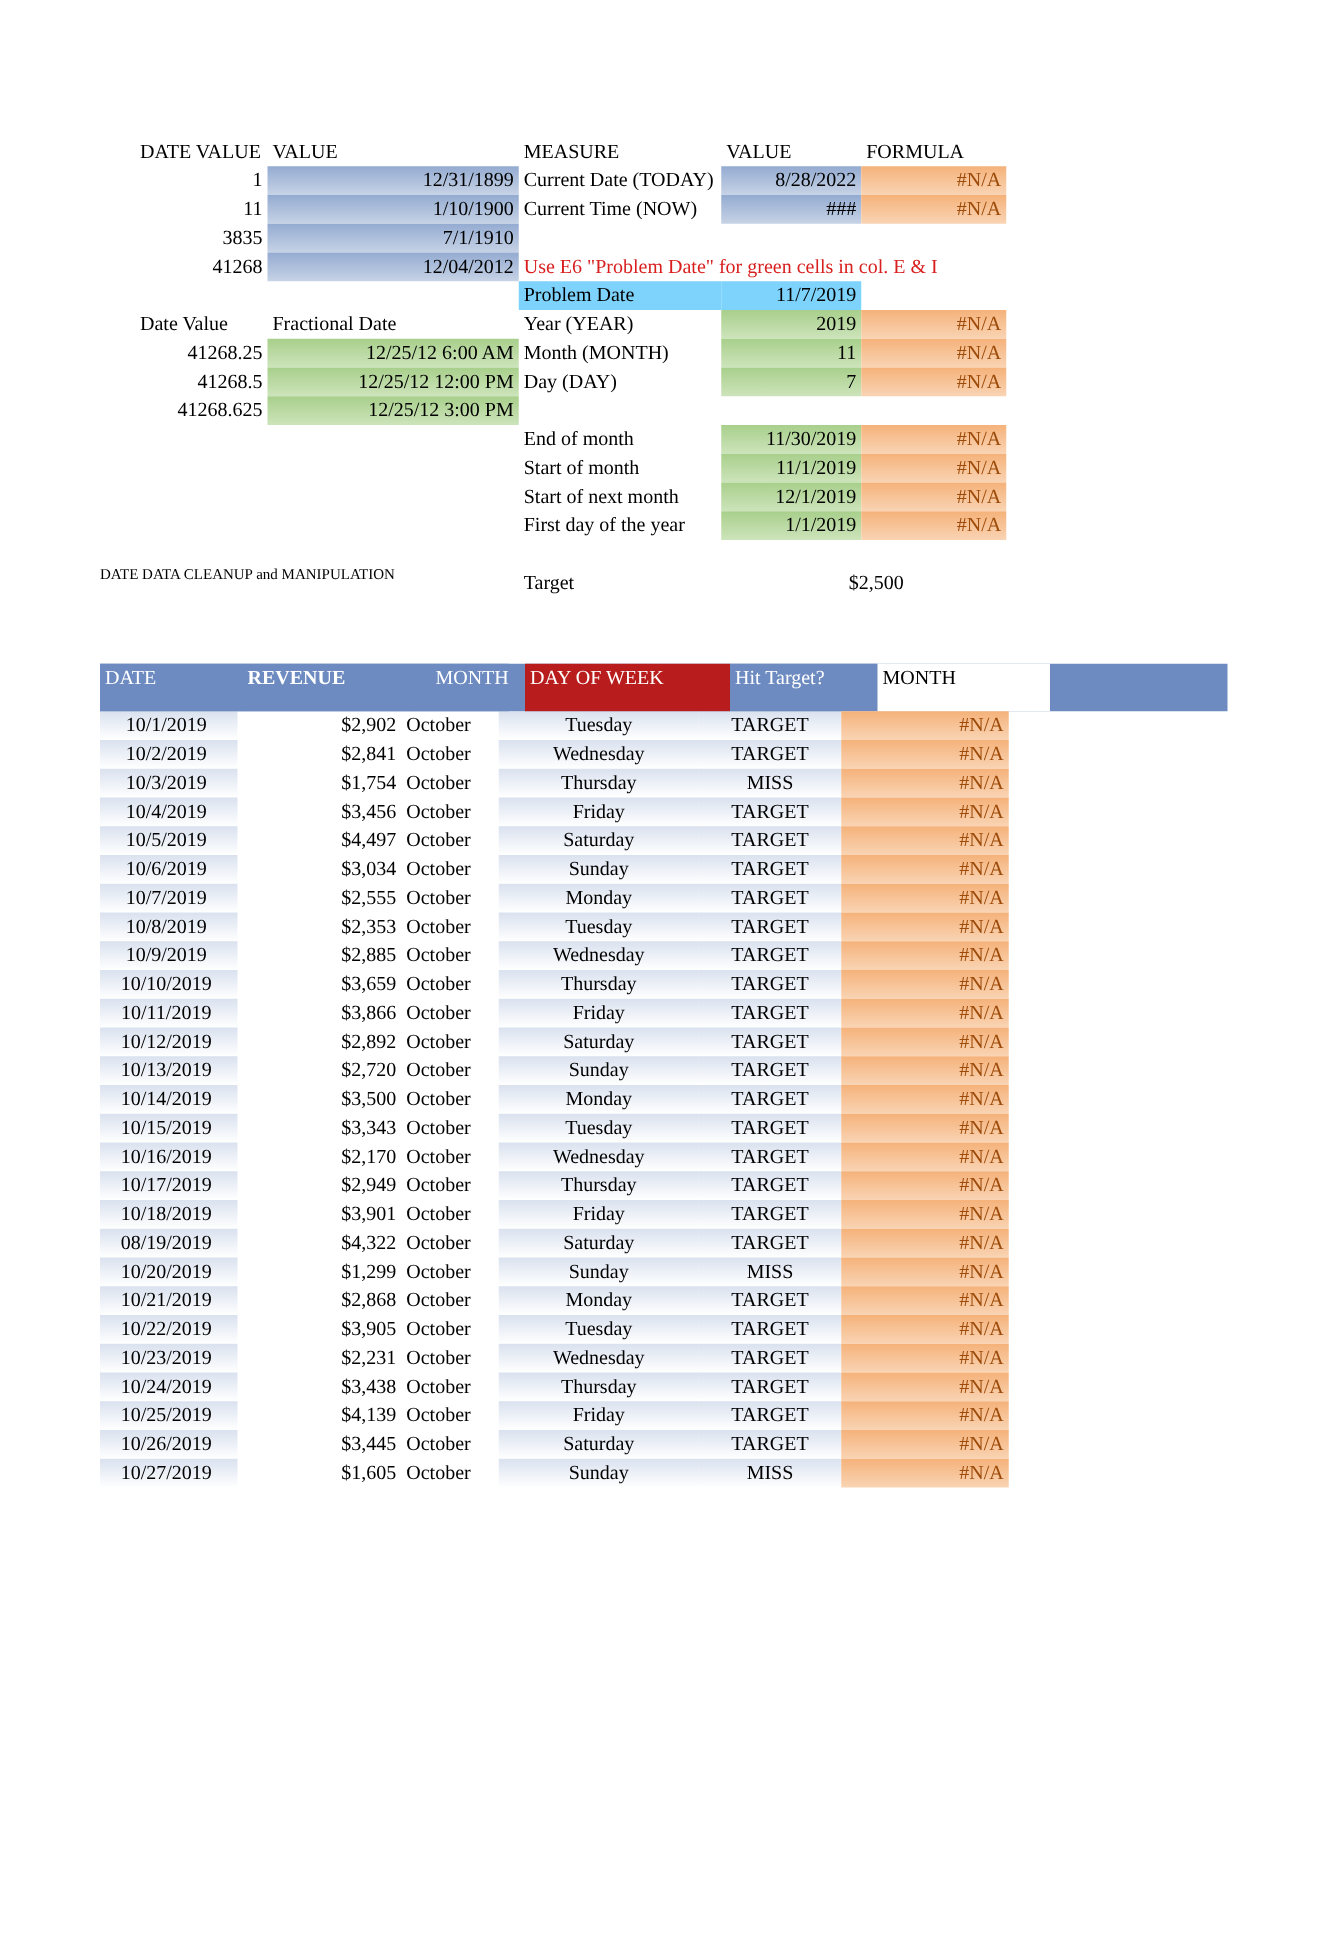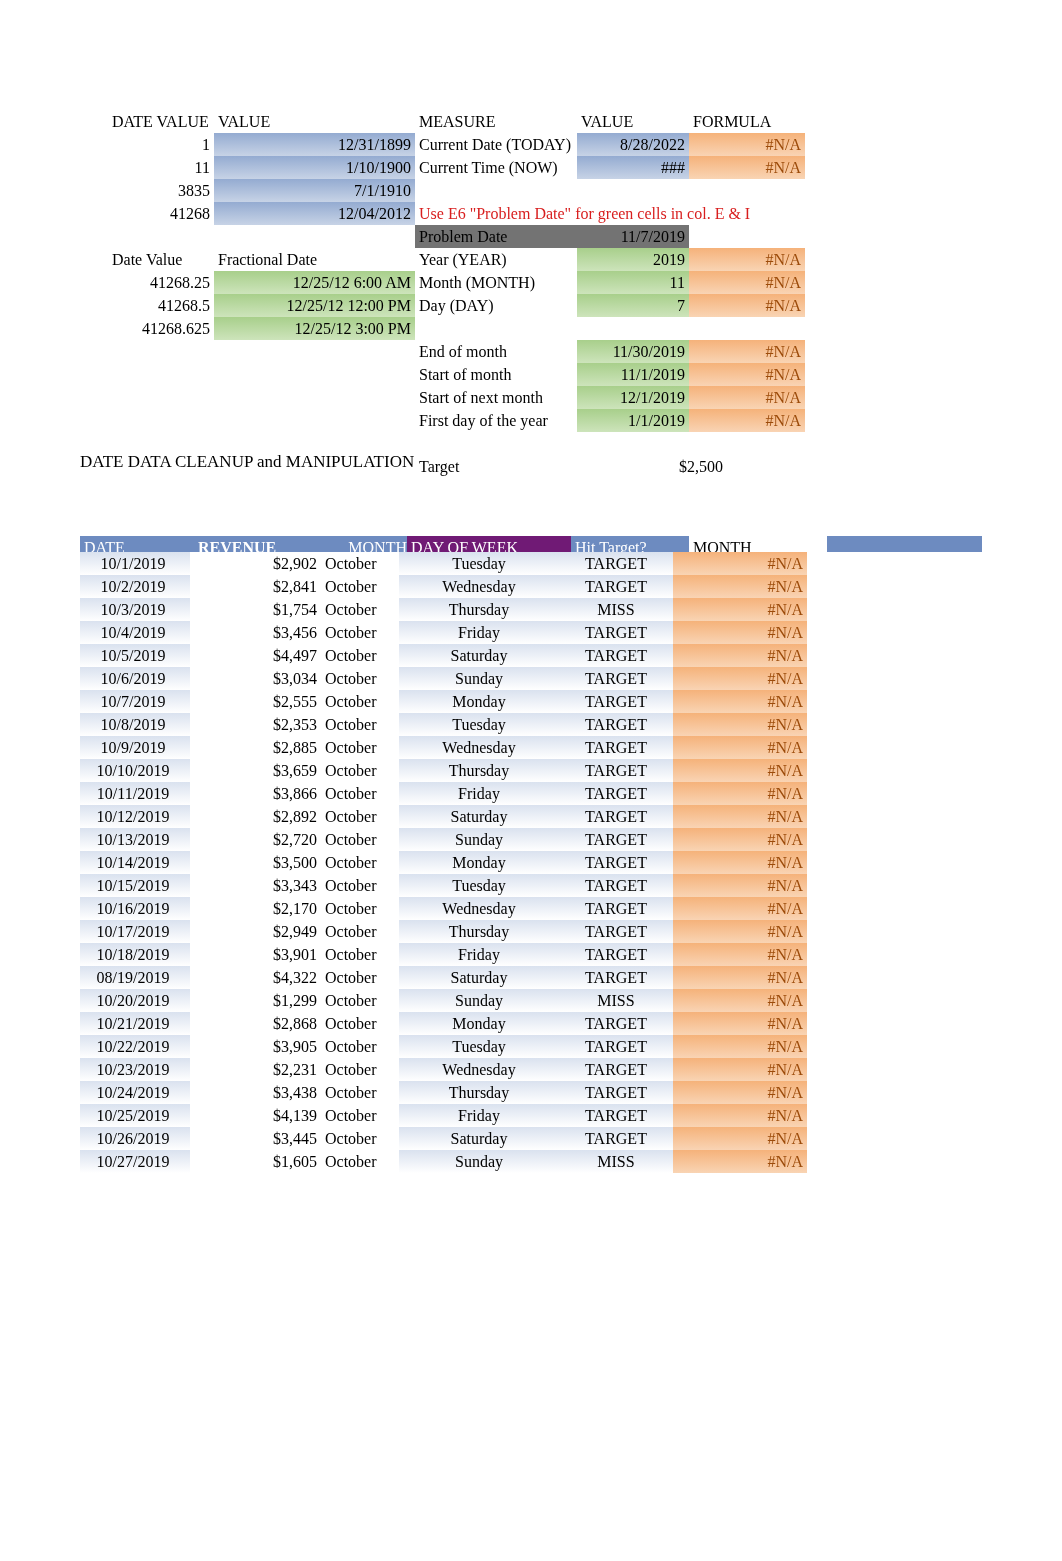--- a/index.html
+++ b/index.html
@@ -30,21 +30,21 @@
     background: linear-gradient(to bottom, #94abd1 0%, #c7d3e6 100%);
   }
   .green-grad {
     background: linear-gradient(to bottom, #a8cf8b 0%, #cde4bb 100%);
   }
   .orange-grad {
     background: linear-gradient(to bottom, #f5b27a 0%, #f9d4b4 100%);
     color: #9c4b0a;
   }
   .yellow-bg {
-    background: #737373;
+    background: #7dd3fc;
   }
   .red-text { color: #d81e1e; }
 
   
   .top {
     display: flex;
     gap: 0;
     margin-left: 28px;
   }
   .left-block {
@@ -57,35 +57,35 @@
 
   .row { display: flex; }
   .c-a { width: 106px; }
   .c-b { width: 201px; }
 
   .c-d { width: 162px; }
   .c-e { width: 112px; }
   .c-f { width: 116px; }
 
   .section-title {
-    font-size: 17px;
+    font-size: 12px;
     color: #000;
     padding-top: 24px;
     padding-bottom: 4px;
   }
 
   
   .btable {
     margin-top: 10px;
   }
   .bhead {
     background: #6d8bc0;
     color: #fff;
     display: flex;
-    height: 16px;
+    height: 38px;
     line-height: 23px;
   }
   .brow {
     display: flex;
     height: 23px;
     line-height: 23px;
   }
   .bc-date { width: 106px; text-align: center; padding-right: 4px;}
   .bc-rev  { width: 127px; text-align: right; padding-right: 4px;}
   .bc-mon  { width: 74px;  text-align: left;  padding-left: 4px;}
@@ -99,21 +99,21 @@
   .bc-mon2-cell {
     background: linear-gradient(to bottom, #f5b27a 0%, #f9d4b4 100%);
     color: #9c4b0a;
   }
 
   .head-white { color: #fff; }
   .bhead .bc-mon2 { background:#fff; color:#000; }
   .bhead .bc-mon { background:#6d8bc0; }
   .bhead .bc-rev { background:#6d8bc0;font-weight:bold; }
   .bhead .bc-date { background:#6d8bc0; }
-  .bhead .bc-dow { background:#701a75; }
+  .bhead .bc-dow { background:#b91c1c;margin-left:13px; }
   .bhead .bc-hit { background:#6d8bc0; }
 
   .spacer { height: 23px; }
 </style>
 </head>
 <body>
 
 <div class="sheet">
 
   <div class="top">

